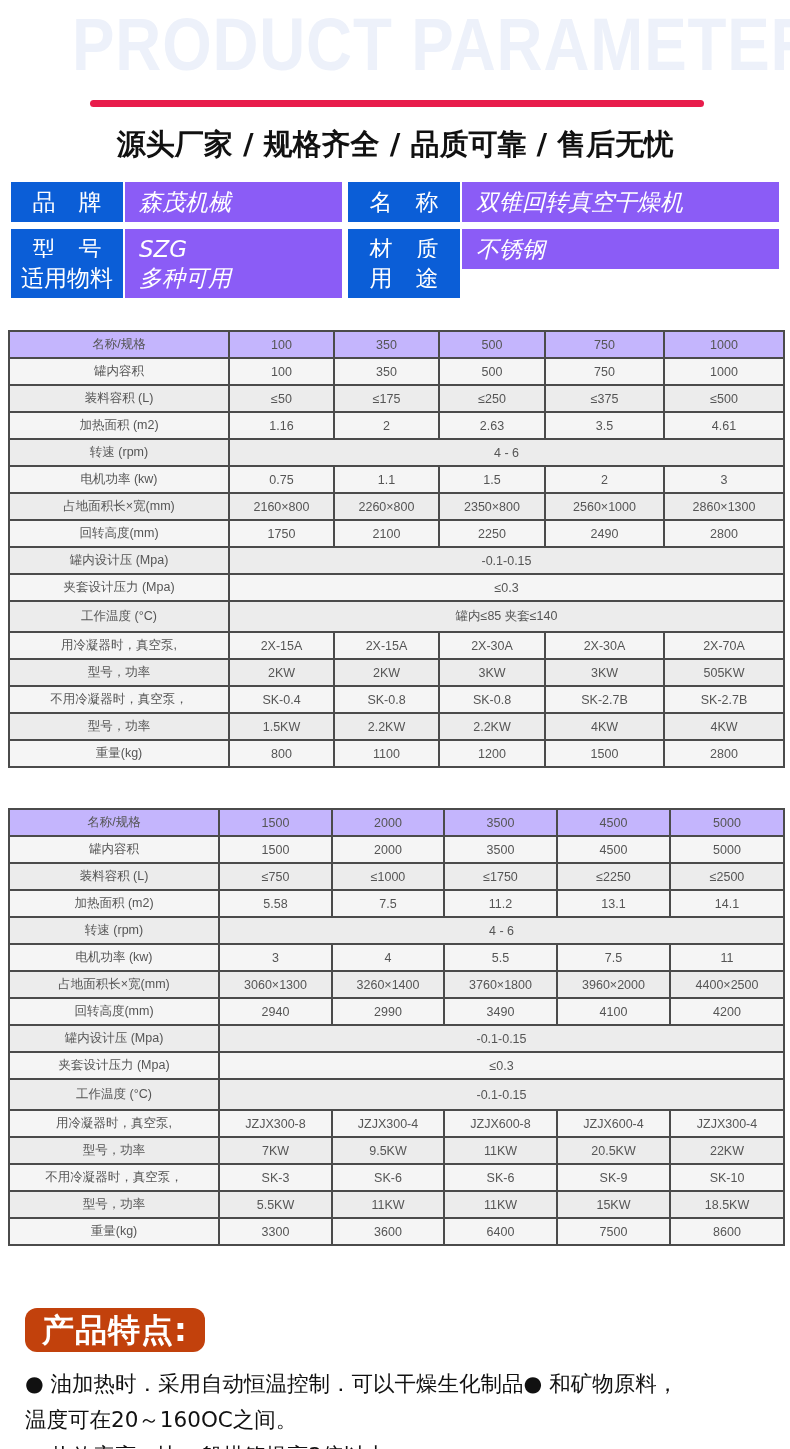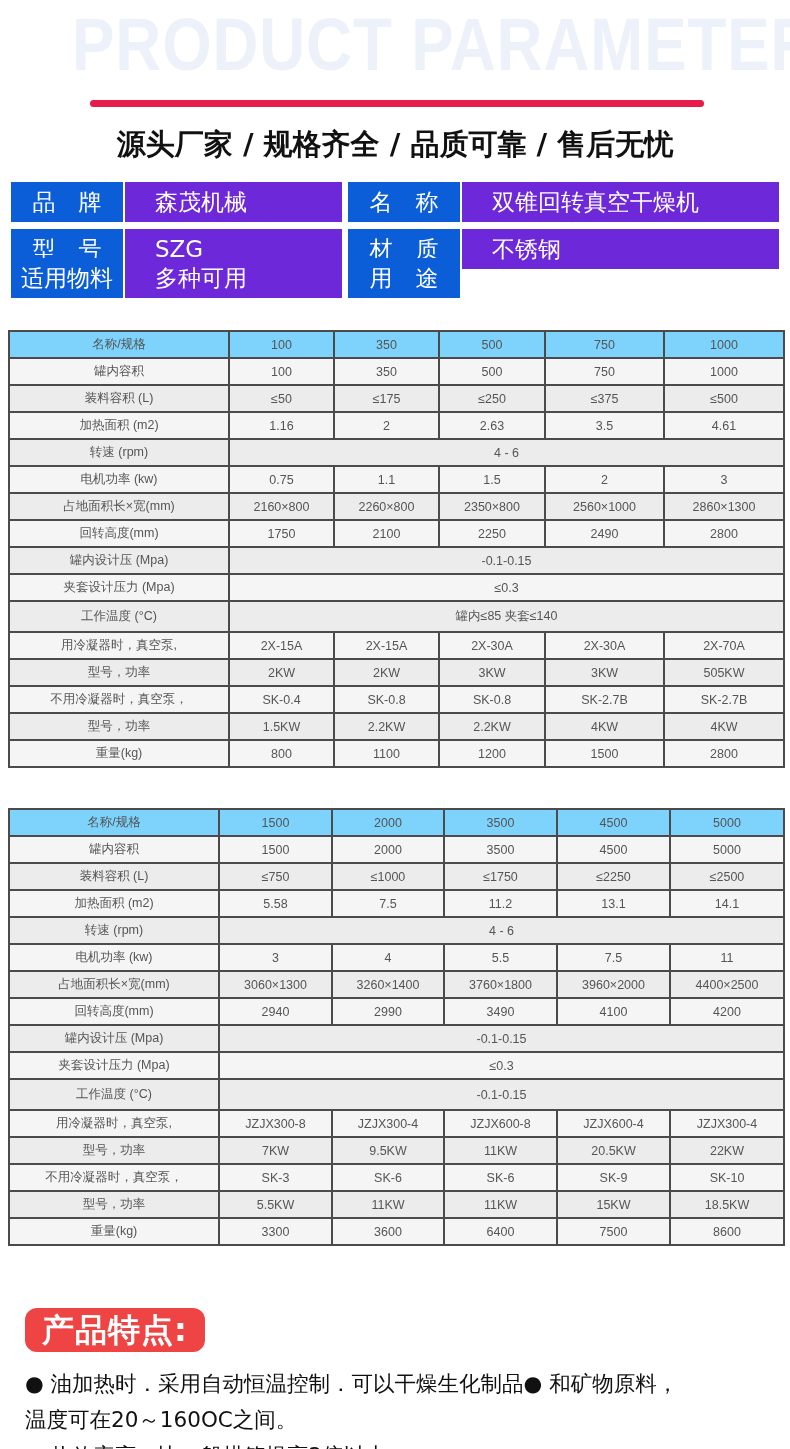--- a/index.html
+++ b/index.html
@@ -8,29 +8,29 @@
   .hero { position: absolute; left: 0; top: 0; width: 790px; height: 110px; }
   .watermark { position: absolute; left: 72px; top: 8px; width: 650px; font-family: "Liberation Sans", sans-serif; font-weight: bold; font-size: 74px; letter-spacing: 1px; color: #edf1fa; white-space: nowrap; line-height: 74px; transform: scaleX(0.86); transform-origin: left top; }
   .main-title { position: absolute; left: 0; top: 6px; width: 790px; text-align: center; font-size: 66px; font-weight: bold; color: #0b57d0; line-height: 80px; letter-spacing: 2px; }
   .red-rule { position: absolute; left: 90px; top: 100px; width: 614px; height: 7px; background: #e81c4b; border-radius: 4px; }
   .tagline { position: absolute; left: 0; top: 124px; width: 790px; text-align: center; font-size: 29px; font-weight: bold; color: #111; line-height: 40px; }
 
   .specs { position: absolute; left: 11px; top: 182px; width: 768px; }
   .spec-row { position: absolute; left: 0; height: 40px; width: 768px; }
   .spec-cell { position: absolute; top: 0; height: 40px; line-height: 40px; font-size: 23px; color: #fff; }
   .spec-label { background: #0b5ed7; text-align: center; letter-spacing: 0px; }
-  .spec-value { background: #6d28d9; padding-left: 30px; box-sizing: border-box; }
+  .spec-value { background: #8b5cf6; padding-left: 14px; box-sizing: border-box; font-style: italic; }
 
   .ptable { position: absolute; border-collapse: collapse; table-layout: fixed; font-family: "Liberation Sans", sans-serif; font-size: 12.5px; color: #555; }
   .ptable td { border: 2px solid #4b4b4b; text-align: center; padding: 0; height: 25px; background: #f5f5f5; white-space: nowrap; overflow: hidden; }
-  .ptable tr.hdr td { background: #7dd3fc; margin-left: 12px; }
+  .ptable tr.hdr td { background: #c4b5fd; margin-left: 12px; }
   .ptable tr.alt td { background: #ececec; }
   .ptable tr.tall td { height: 29px; }
 
-  .feat-badge { position: absolute; left: 25px; top: 1308px; width: 180px; height: 44px; background: #ef4444; border-radius: 12px; color: #fff; font-size: 32px; font-weight: bold; line-height: 44px; text-align: center; letter-spacing: 1px; }
+  .feat-badge { position: absolute; left: 25px; top: 1308px; width: 180px; height: 44px; background: #c2410c; border-radius: 12px; color: #fff; font-size: 32px; font-weight: bold; line-height: 44px; text-align: center; letter-spacing: 1px; }
   .feat-text { position: absolute; left: 25px; top: 1366px; width: 750px; font-size: 21.5px; color: #111; line-height: 36px; }
   .feat-line { white-space: nowrap; }
 </style>
 </head>
 <body>
 
 <div class="hero">
   <div class="watermark">PRODUCT PARAMETERS</div>
   <div class="red-rule"></div>
 </div>

